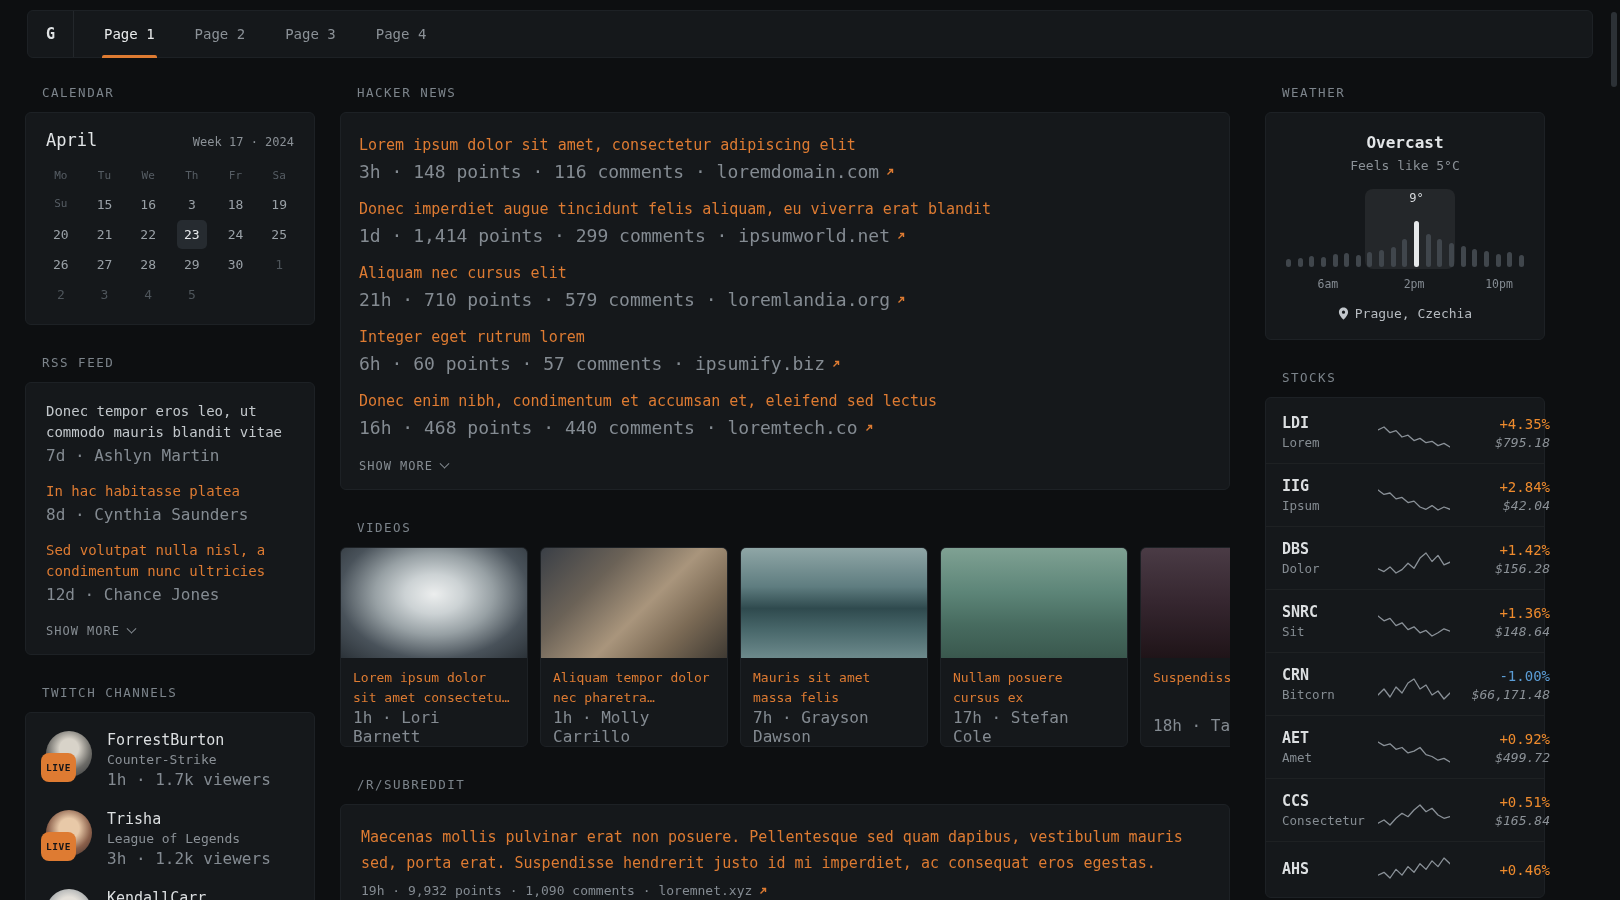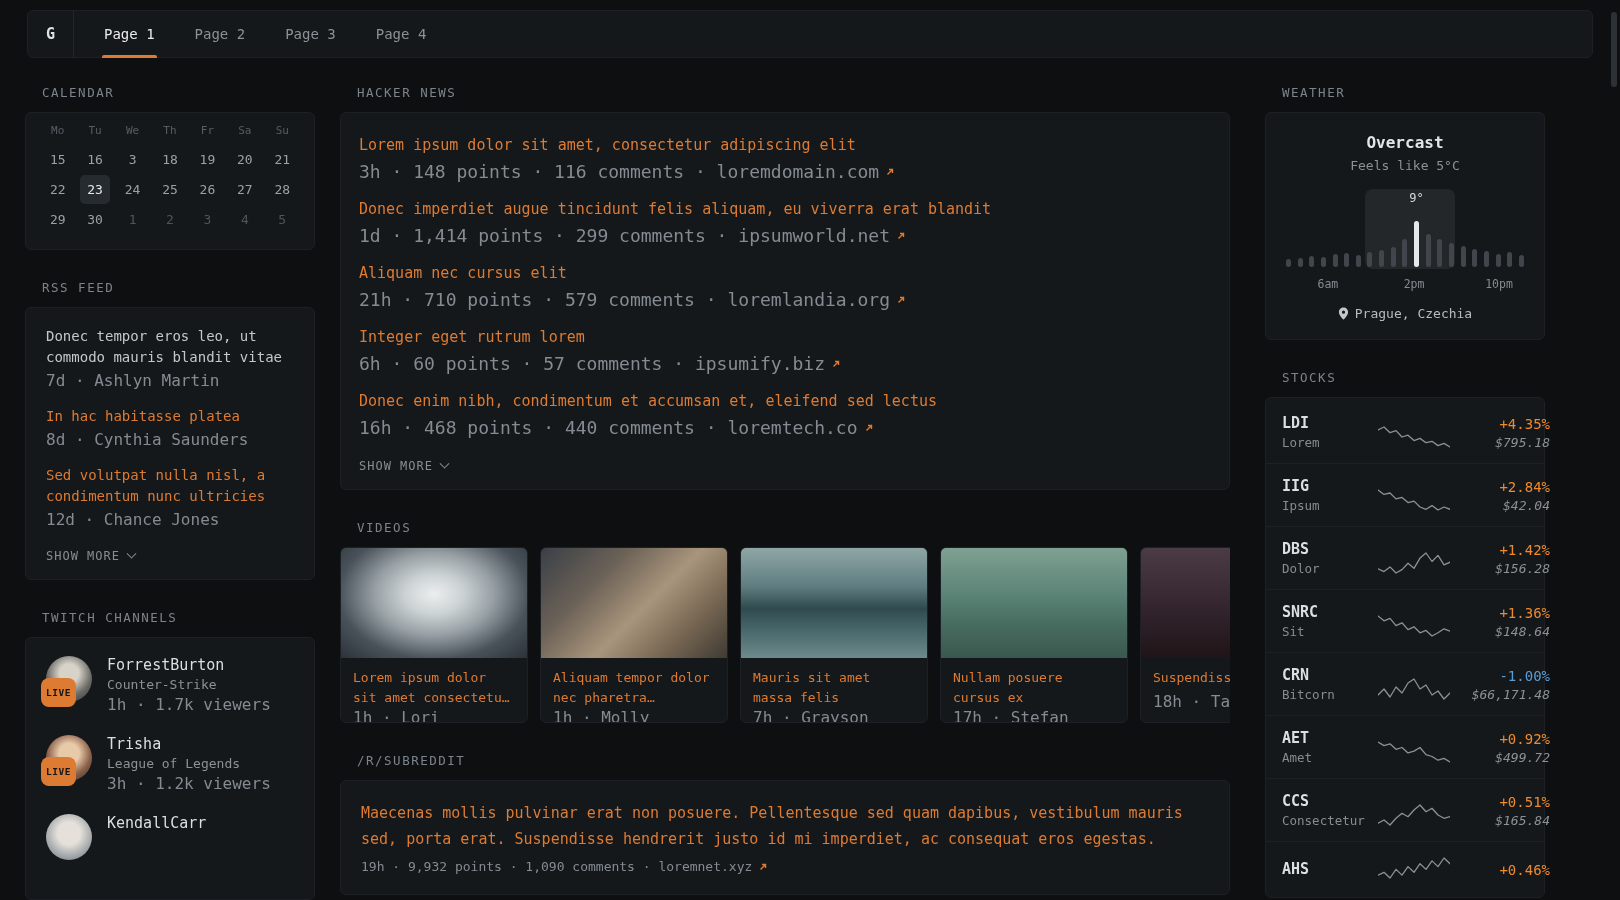--- a/index.html
+++ b/index.html
@@ -41,21 +41,21 @@
   .col-mid{width:890px;margin-right:35px;}
   .col-right{width:280px;}
   .widget{margin-bottom:30px;}
   h2.sec{margin:0 0 12px 17px;font-size:12.5px;font-weight:normal;letter-spacing:1.5px;color:#7c848b;}
   .card{background:var(--card);border:1px solid var(--border);border-radius:6px;}
   .meta{font-size:16px;color:var(--muted);margin-top:3px;}
   
   .cal-head{display:flex;justify-content:space-between;align-items:baseline;padding:17px 20px 8px;}
   .cal-month{font-size:17px;color:#e2e5e7;}
   .cal-week{font-size:12px;color:#8b9197;}
-  .cal-grid{display:grid;grid-template-columns:repeat(7,1fr);padding:4px 13px 15px;row-gap:1px;}
+  .cal-grid{display:grid;grid-template-columns:repeat(6,1fr);padding:4px 13px 15px;row-gap:1px;}
   .cal-wd{text-align:center;font-size:11px;color:var(--dim);padding:7px 0;}
   .cal-day{text-align:center;font-size:13px;color:#9aa1a7;padding:7px 0;border-radius:5px;width:30px;margin:0 auto;}
   .cal-day.sel{background:#262b30;color:#e6e9eb;}
   .cal-day.mut{color:#4e555b;}
   
   .rss-card{padding:18px 20px 14px;}
   .rss-item{margin-bottom:16px;cursor:pointer;}
   .rss-title{font-size:14px;line-height:1.5;color:var(--accent);}
   .rss-item.read .rss-title{color:#c3c8cc;}
   .show-more{display:flex;align-items:center;gap:8px;background:none;border:none;color:#868d93;
@@ -75,21 +75,21 @@
   .tw-game{font-size:13px;color:#8b9197;margin-top:3px;}
   
   .hn-card{padding:22px 18px 14px;}
   .hn-item{margin-bottom:17px;}
   .hn-title{display:block;font-size:15px;color:var(--accent);line-height:1.4;text-decoration:none;cursor:pointer;}
   .hn-meta{display:flex;align-items:center;gap:6px;font-size:18px;color:var(--muted);margin-top:5px;}
   .ext-svg{display:inline-block;}
   
   .videos-row{display:flex;gap:12px;overflow:hidden;width:890px;}
   .video-card{flex:0 0 188px;background:var(--card);border:1px solid var(--border);border-radius:6px;
-    overflow:hidden;display:flex;flex-direction:column;height:176px;cursor:pointer;}
+    overflow:hidden;display:flex;flex-direction:column;height:200px;cursor:pointer;}
   .thumb{height:110px;flex:0 0 110px;}
   .t1{background:radial-gradient(ellipse at 50% 42%, #eceeee 0%, #ccd2d4 22%, #97a0a4 45%, #49525a 72%, #2b3238 100%);}
   .t2{background:linear-gradient(135deg,#3a3f46 0%,#6b6257 30%,#a9957c 55%,#7b6a55 75%,#3f3a33 100%);}
   .t3{background:linear-gradient(180deg,#8fa6a6 0%,#5f7d80 35%,#2f4a4e 55%,#49686b 75%,#6d8a8c 100%);}
   .t4{background:linear-gradient(180deg,#7fa193 0%,#5d8578 40%,#476b5f 70%,#3a584e 100%);}
   .t5{background:linear-gradient(180deg,#4a3b45 0%,#35262f 50%,#1f1418 100%);}
   .v-body{display:flex;flex-direction:column;flex:1;padding:10px 12px 11px;}
   .v-title{font-size:13px;color:var(--accent);line-height:1.55;max-height:42px;overflow:hidden;}
   .v-meta{margin-top:auto;}
   
@@ -145,20 +145,24 @@
 </header>
 <div class="scroll-thumb"></div>
 
 <main class="grid">
 
   <section class="col-left">
 
     <div class="widget">
       <h2 class="sec">CALENDAR</h2>
       <div class="card">
+        <div class="cal-head">
+          <span class="cal-month">April</span>
+          <span class="cal-week">Week 17 · 2024</span>
+        </div>
         <div class="cal-grid">
             <div class="cal-wd">Mo</div>
             <div class="cal-wd">Tu</div>
             <div class="cal-wd">We</div>
             <div class="cal-wd">Th</div>
             <div class="cal-wd">Fr</div>
             <div class="cal-wd">Sa</div>
             <div class="cal-wd">Su</div>
             <div class="cal-day">15</div>
             <div class="cal-day">16</div>

